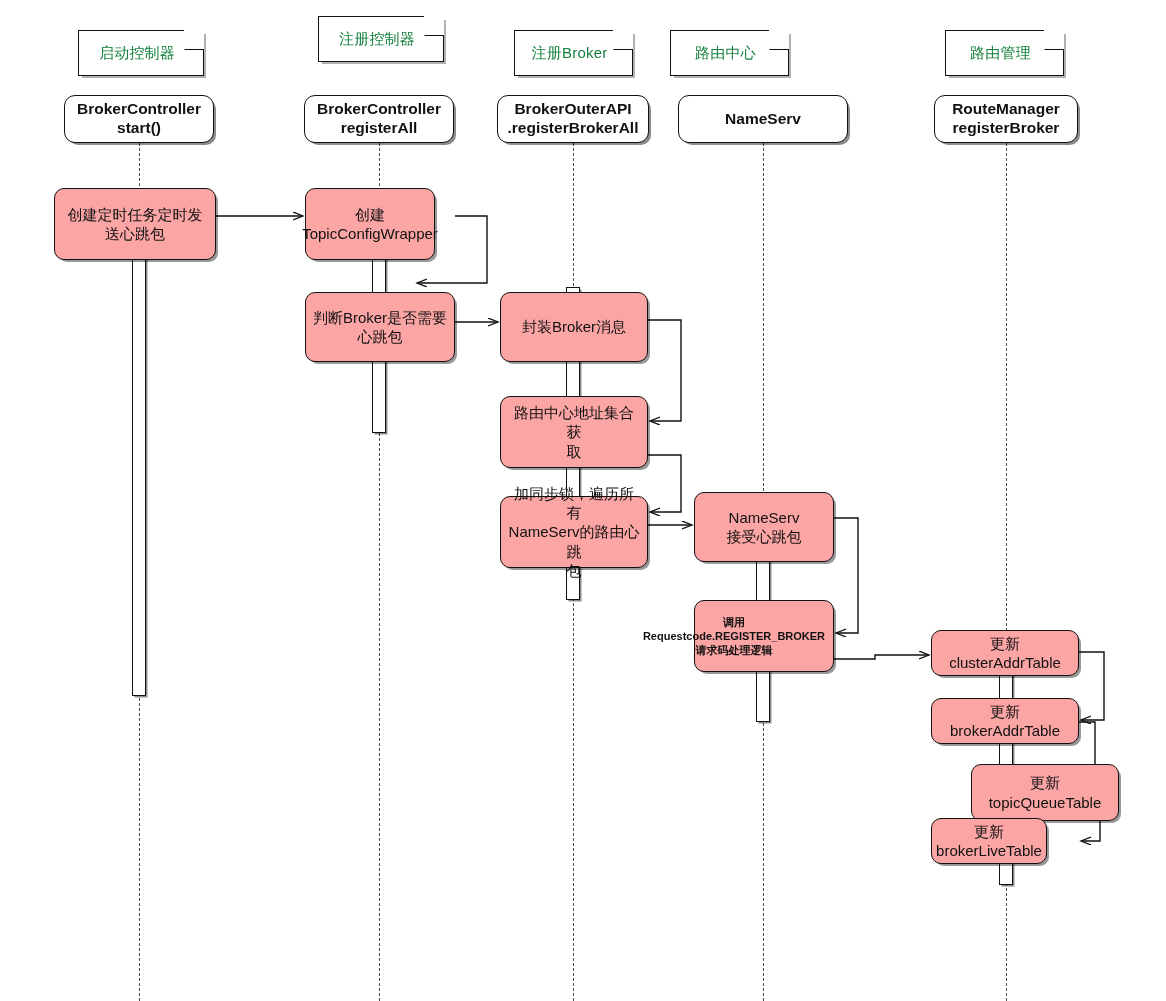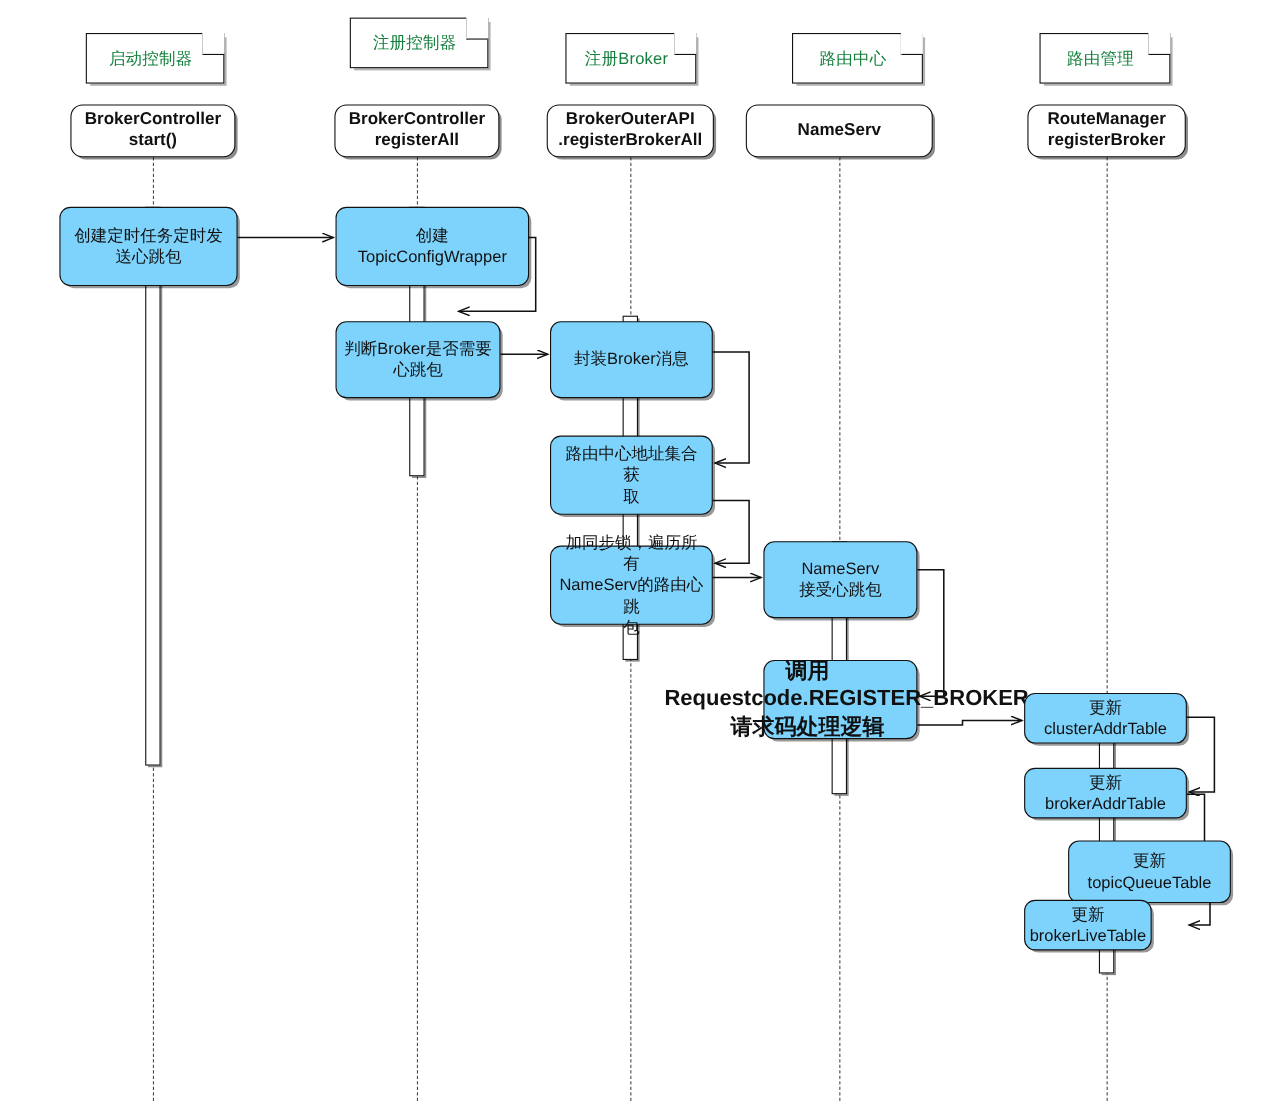--- a/index.html
+++ b/index.html
@@ -91,37 +91,37 @@
     box-sizing: border-box;
     background: #ffffff;
     border: 1.4px solid #111;
     box-shadow: 2px 2px 0 -0.5px rgba(0,0,0,0.45);
   }
 
   
   .action {
     position: absolute;
     box-sizing: border-box;
-    background: #7dd3fc;
+    background: #fca5a5;
     border: 1.5px solid #111;
     border-radius: 10px;
     display: flex;
     align-items: center;
     justify-content: center;
     text-align: center;
     font-size: 15px;
     line-height: 1.28;
     color: #111;
     box-shadow: 3px 3px 0 -1px rgba(0,0,0,0.40);
     z-index: 5;
     padding: 2px 6px;
   }
   .action.bold {
     font-weight: bold;
-    font-size: 20px;
+    font-size: 11px;
   }
   .action .txt { white-space: pre-line; }
 
   
   #wires {
     position: absolute;
     left: 0;
     top: 0;
     width: 1166px;
     height: 1001px;
@@ -175,21 +175,21 @@
   <div class="note" style="left:318px; top:16px; width:126px; height:46px;">
     <span class="fold"></span>
     <span class="note-label">注册控制器</span>
   </div>
 
   <div class="note" style="left:514px; top:30px; width:119px; height:46px;">
     <span class="fold"></span>
     <span class="note-label">注册Broker</span>
   </div>
 
-  <div class="note" style="left:720px; top:30px; width:119px; height:46px;">
+  <div class="note" style="left:670px; top:30px; width:119px; height:46px;">
     <span class="fold"></span>
     <span class="note-label">路由中心</span>
   </div>
 
   <div class="note" style="left:945px; top:30px; width:119px; height:46px;">
     <span class="fold"></span>
     <span class="note-label">路由管理</span>
   </div>
 
   <div class="lifeline" style="left:139px; top:143px; height:858px;"></div>
@@ -226,21 +226,21 @@
   <div class="lifeline-head" style="left:934px; top:95px; width:144px; height:48px;">
     <span>RouteManager</span>
     <span>registerBroker</span>
   </div>
 
   <div class="action" style="left:54px; top:188px; width:162px; height:72px;">
     <span class="txt">创建定时任务定时发
 送心跳包</span>
   </div>
 
-  <div class="action" style="left:305px; top:188px; width:176px; height:72px;">
+  <div class="action" style="left:305px; top:188px; width:130px; height:72px;">
     <span class="txt">创建
 TopicConfigWrapper</span>
   </div>
 
   <div class="action" style="left:305px; top:292px; width:150px; height:70px;">
     <span class="txt">判断Broker是否需要
 心跳包</span>
   </div>
 
   <div class="action" style="left:500px; top:292px; width:148px; height:70px;">

